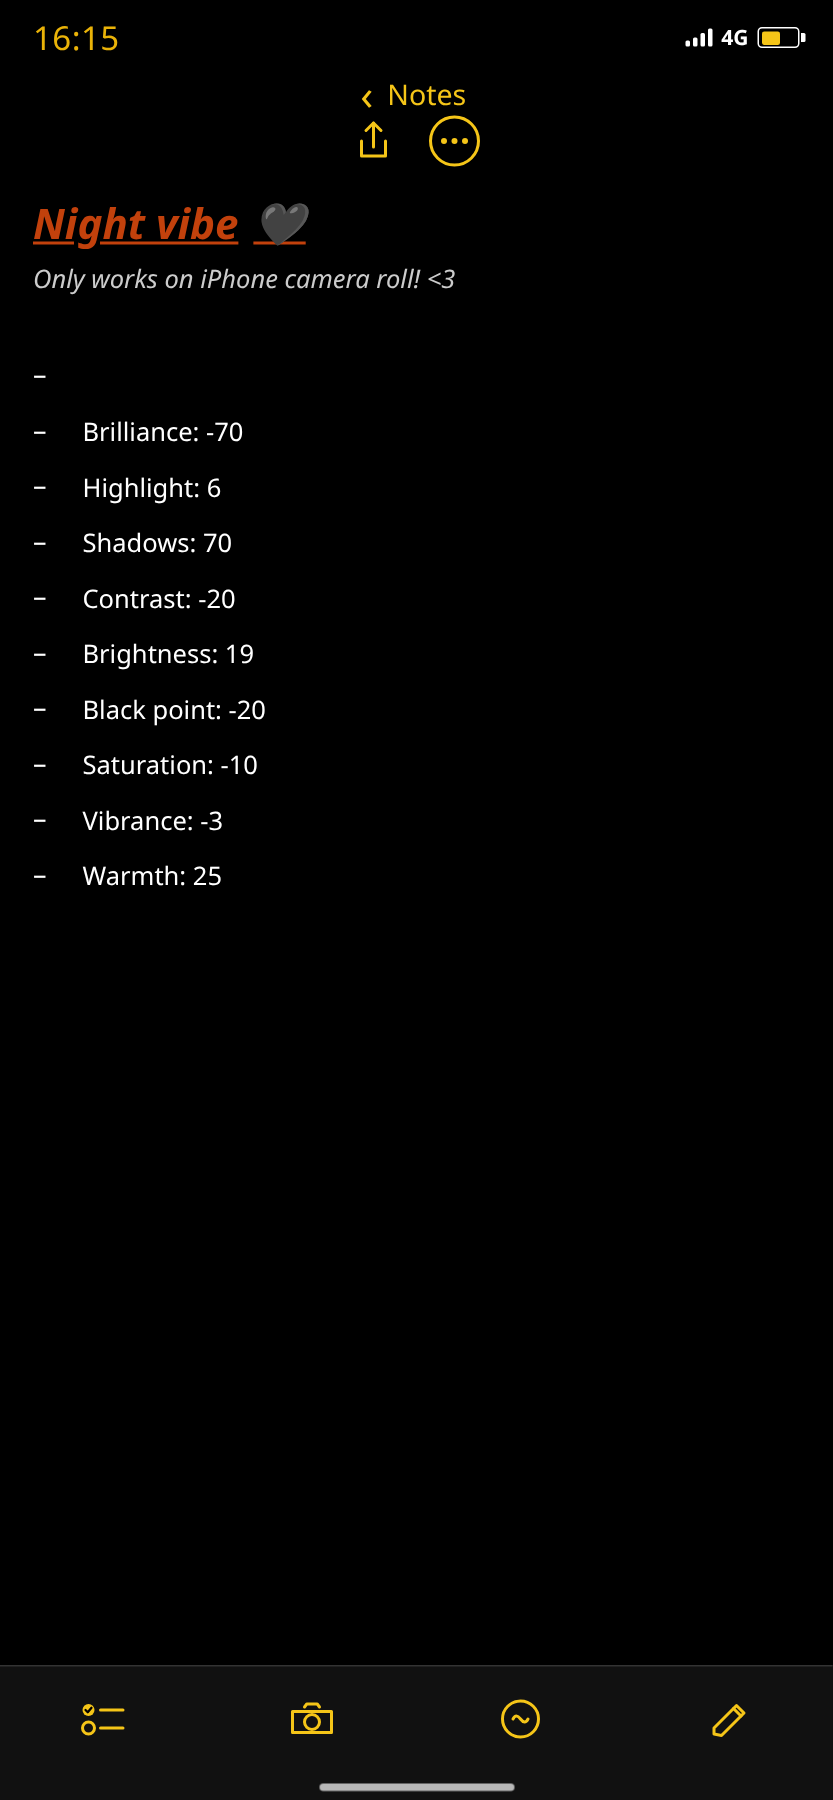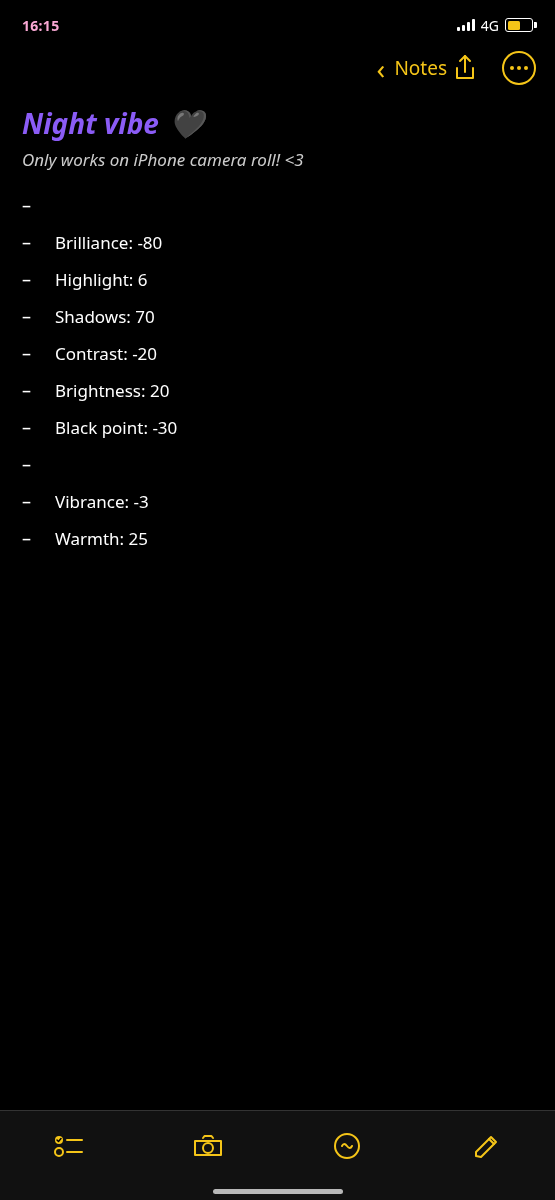--- a/index.html
+++ b/index.html
@@ -18,24 +18,24 @@
     
     .status-bar {
       display: flex;
       justify-content: space-between;
       align-items: center;
       padding: 14px 22px 8px 22px;
       height: 44px;
     }
 
     .status-time {
-      font-size: 14px;
-      font-weight: 700;
+      font-size: 22px;
+      font-weight: 400;
       letter-spacing: 0.3px;
-      color: #f9a8d4;
+      color: #eab308;
     }
 
     .status-right {
       display: flex;
       align-items: center;
       gap: 6px;
     }
 
     .signal-bars {
       display: flex;
@@ -48,21 +48,21 @@
       width: 3px;
       border-radius: 1px;
     }
     .signal-bars span:nth-child(1) { height: 4px; }
     .signal-bars span:nth-child(2) { height: 6px; }
     .signal-bars span:nth-child(3) { height: 9px; }
     .signal-bars span:nth-child(4) { height: 12px; }
 
     .status-4g {
       font-size: 14px;
-      font-weight: 400;
+      font-weight: 700;
       color: #fff;
     }
 
     .battery-container {
       display: flex;
       align-items: center;
       gap: 2px;
     }
 
     .battery {
@@ -92,20 +92,21 @@
       background: #f5c518;
       border-radius: 1.5px;
     }
 
     
     .nav-bar {
       display: flex;
       justify-content: flex-end;
       align-items: center;
       padding: 6px 18px 10px 14px;
+      flex-direction: column;
     }
 
     .nav-back {
       display: flex;
       align-items: center;
       gap: 4px;
       cursor: pointer;
     }
 
     .chevron-left {
@@ -171,32 +172,33 @@
 
     
     .content {
       padding: 8px 22px 0 22px;
     }
 
     .note-title {
       font-size: 28px;
       font-weight: 700;
       font-style: italic;
-      color: #8b5cf6;
+      text-decoration: underline;
+      color: #c2410c;
       margin-bottom: 6px;
       display: flex;
       align-items: center;
       gap: 10px;
     }
 
     .note-subtitle {
       font-size: 17px;
       font-style: italic;
       color: #ccc;
-      margin-bottom: 21px;
+      margin-bottom: 40px;
     }
 
     .settings-list {
       list-style: none;
       padding: 0;
     }
 
     .settings-list li {
       display: flex;
       align-items: center;
@@ -301,44 +303,45 @@
     <span>🖤</span>
   </div>
   <div class="note-subtitle">Only works on iPhone camera roll! &lt;3</div>
 
   <ul class="settings-list">
   <li>
         <span class="dash">–</span>
       </li>
       <li>
         <span class="dash">–</span>
-        <span>Brilliance: -80</span>
+        <span>Brilliance: -70</span>
       </li>
       <li>
         <span class="dash">–</span>
         <span>Highlight: 6</span>
       </li>
       <li>
         <span class="dash">–</span>
         <span>Shadows: 70</span>
       </li>
       <li>
         <span class="dash">–</span>
         <span>Contrast: -20</span>
       </li>
       <li>
         <span class="dash">–</span>
-        <span>Brightness: 20</span>
-      </li>
-      <li>
-        <span class="dash">–</span>
-        <span>Black point: -30</span>
-      </li>
-      <li>
-        <span class="dash">–</span>
+        <span>Brightness: 19</span>
+      </li>
+      <li>
+        <span class="dash">–</span>
+        <span>Black point: -20</span>
+      </li>
+      <li>
+        <span class="dash">–</span>
+        <span>Saturation: -10</span>
       </li>
       <li>
         <span class="dash">–</span>
         <span>Vibrance: -3</span>
       </li>
       <li>
         <span class="dash">–</span>
         <span>Warmth: 25</span>
       </li>
     </ul>

